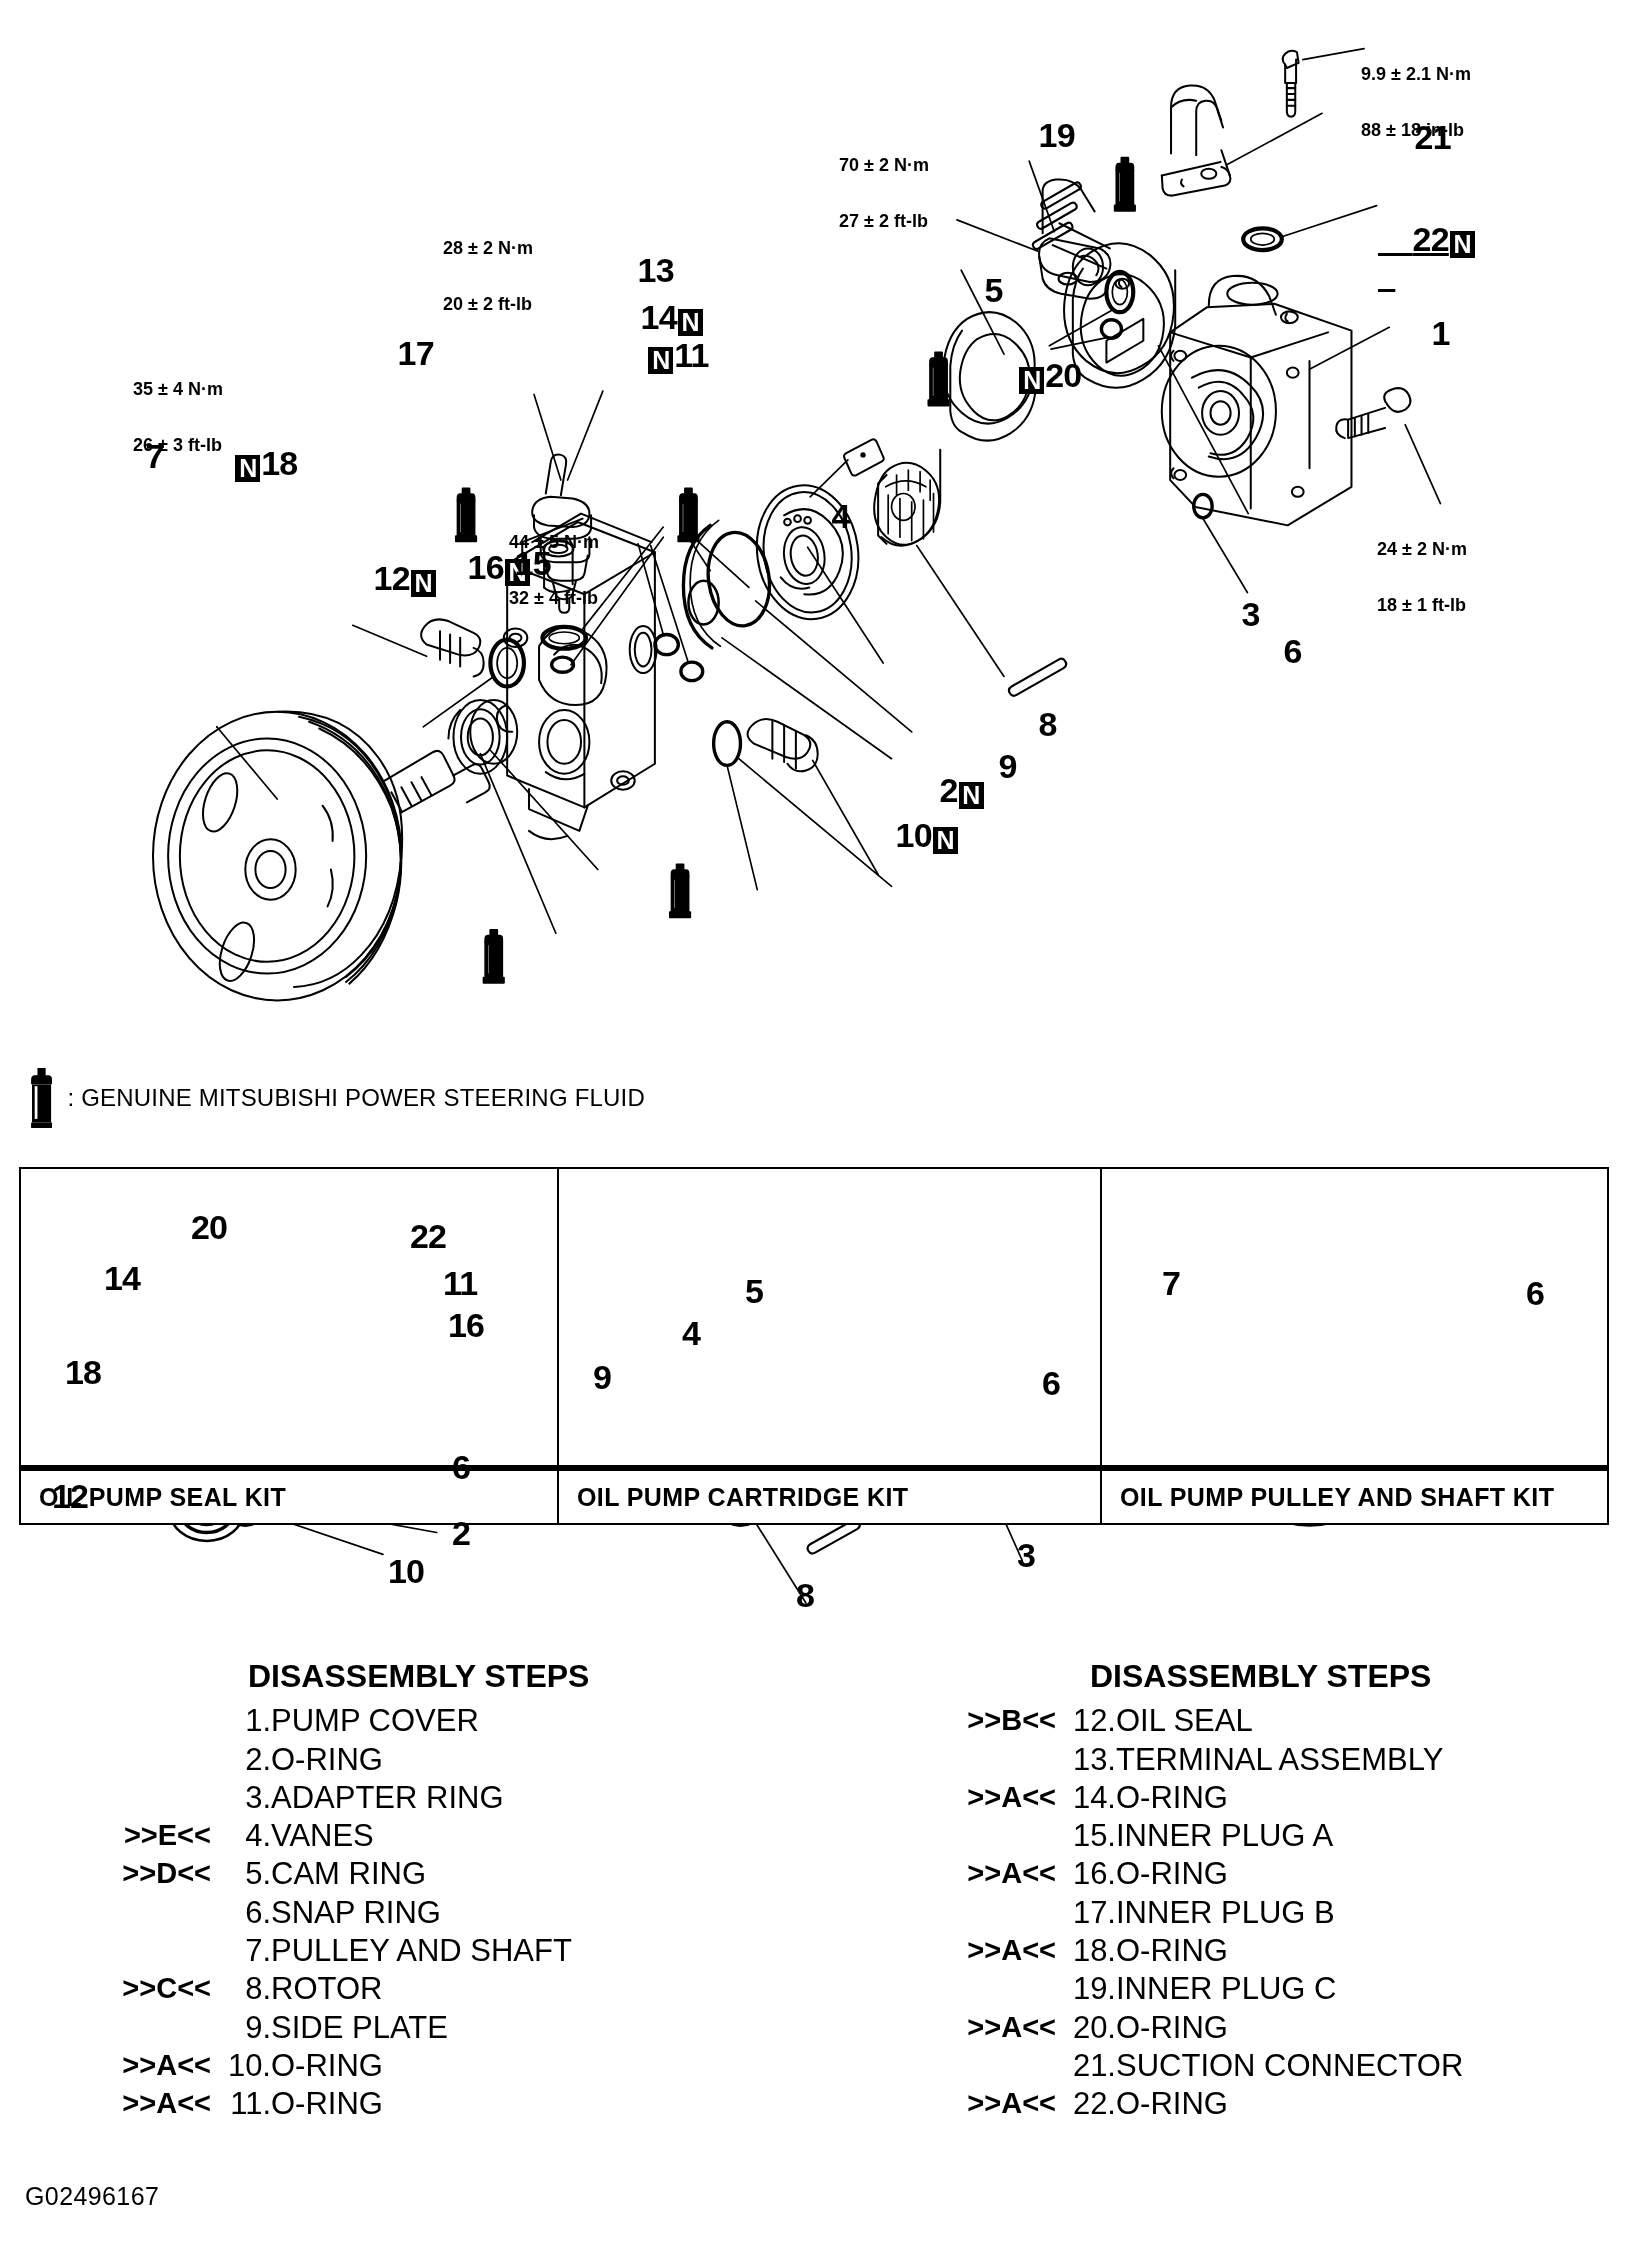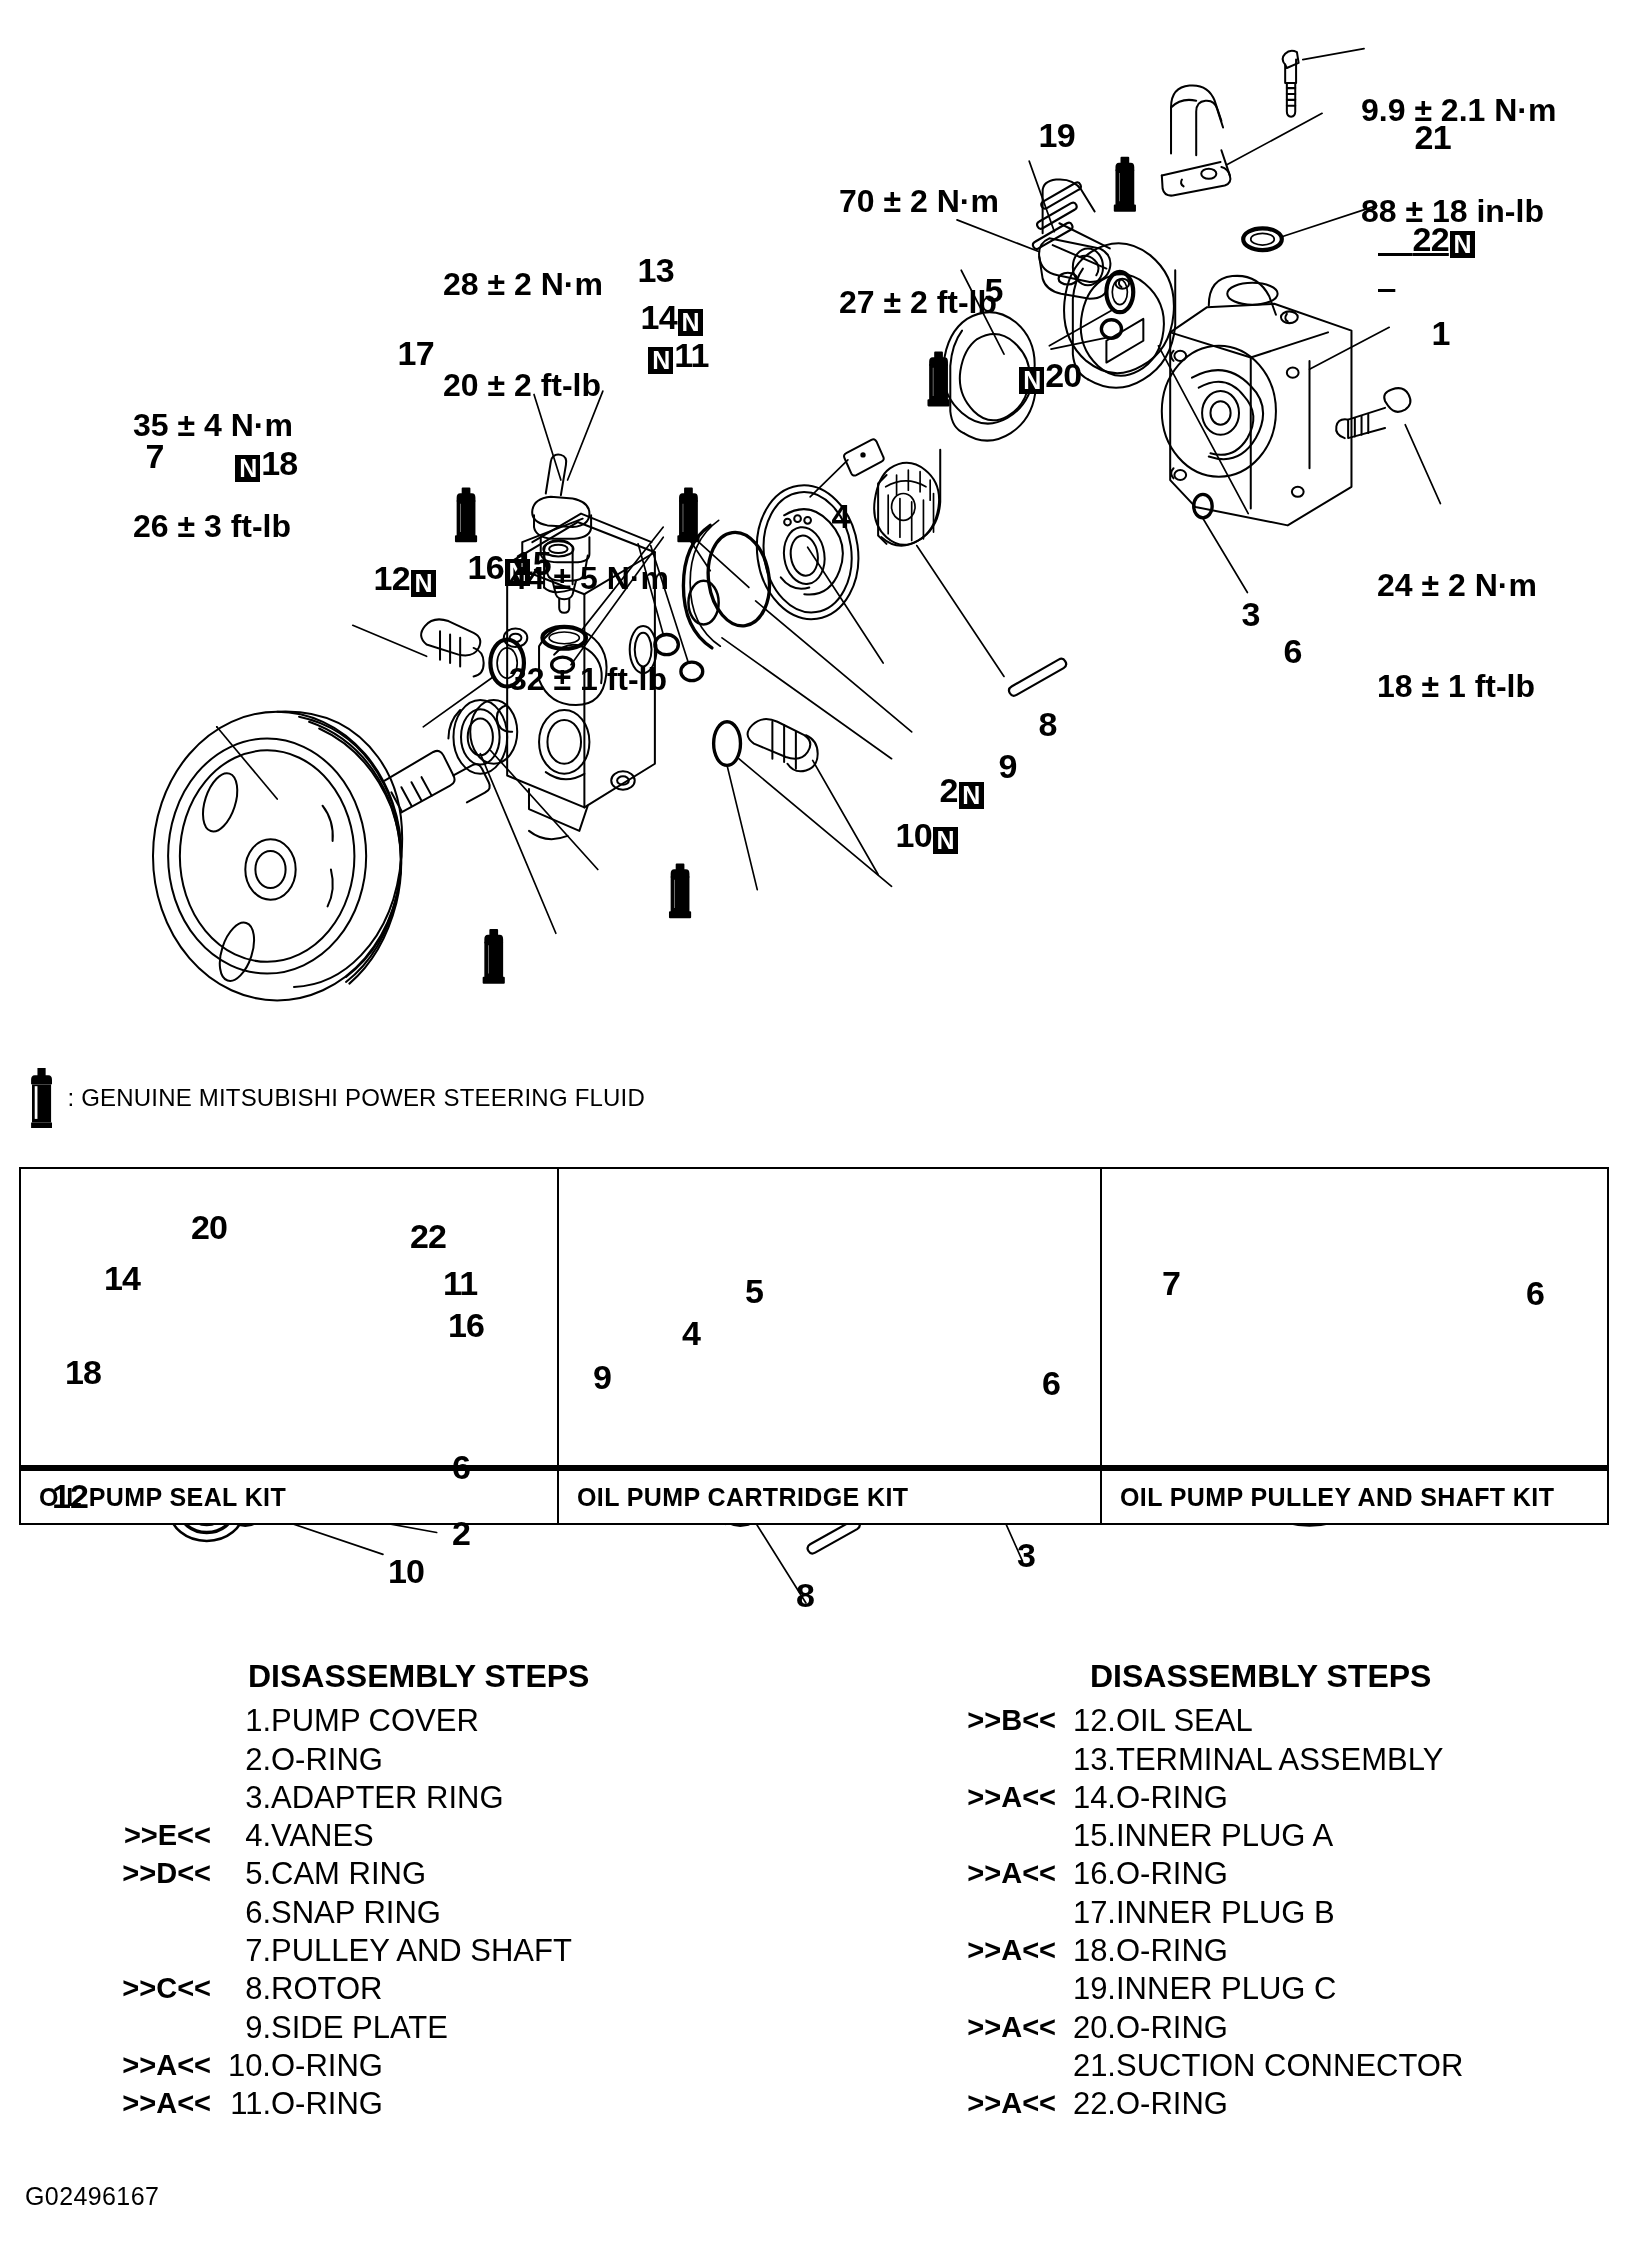--- a/index.html
+++ b/index.html
@@ -18,21 +18,21 @@
   
   .lbl{
     position:absolute;
     font-family:"Liberation Sans", sans-serif;
     font-weight:bold;
     white-space:pre;
     line-height:1.05;
     color:#000;
   }
   .num{ font-size:34px; font-weight:bold; letter-spacing:-0.8px;}
-  .torque{ font-size:32px; font-weight:bold; letter-spacing:0px;}
+  .torque{ font-size:18px; font-weight:bold; letter-spacing:0px;}
   .torque span{display:block;}
   
   .nbox{
     display:inline-block;
     background:#000;
     color:#fff;
     font-family:"Liberation Sans", sans-serif;
     font-weight:bold;
     font-size:25px;
     line-height:27px;
@@ -689,21 +689,21 @@
   <div class="lbl num" style="left:433px; top:514px;">
     <span>16</span><span class="nbox">N</span>
   </div>
 
   <div class="lbl num" style="left:480px; top:510px;">
     <span>15</span>
   </div>
 
   <div class="lbl torque" style="left:509px; top:495px;">
     <span>44 ± 5 N·m</span>
-    <span>32 ± 1 ft-lb</span>
+    <span>32 ± 4 ft-lb</span>
   </div>
 
   <div id="legend">
     <svg width="34" height="60" viewBox="0 0 24 66">
       <g>
         <path d="M7,0 h9 v8 h3 q4,0 4,5 v5 h-23 v-5 q0,-5 4,-5 h3 z" fill="#000"></path>
         <rect x="1" y="18" width="21" height="42" fill="#000"></rect>
         <rect x="0" y="60" width="23" height="6" fill="#000"></rect>
         <rect x="4" y="20" width="3" height="36" fill="#fff"></rect>
       </g>

